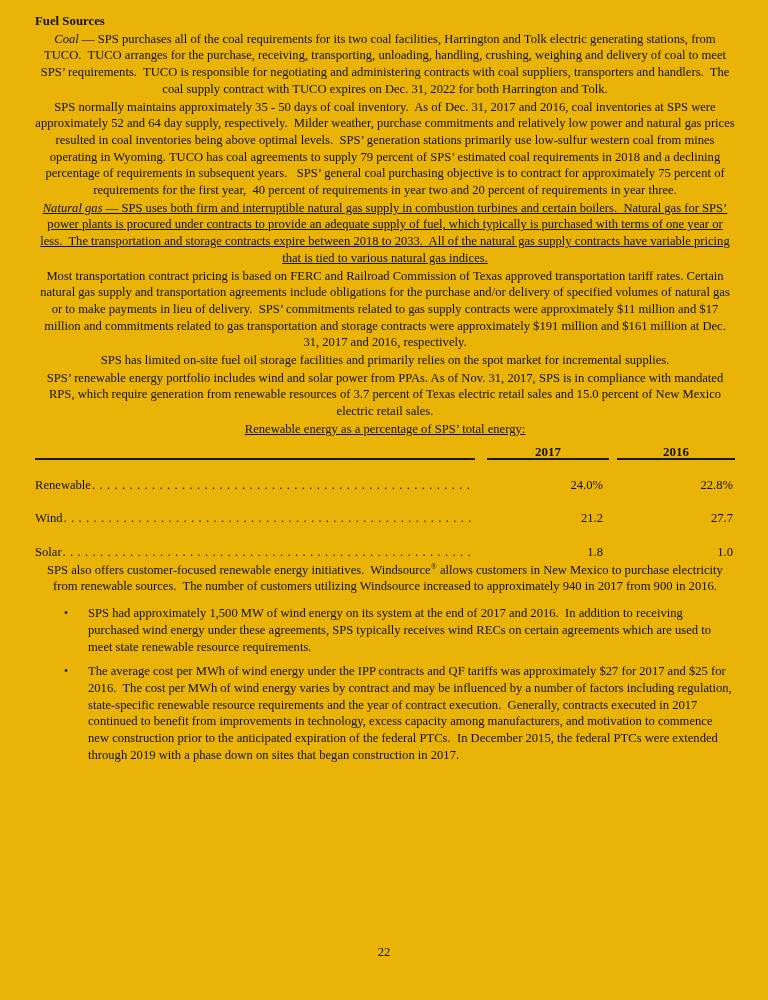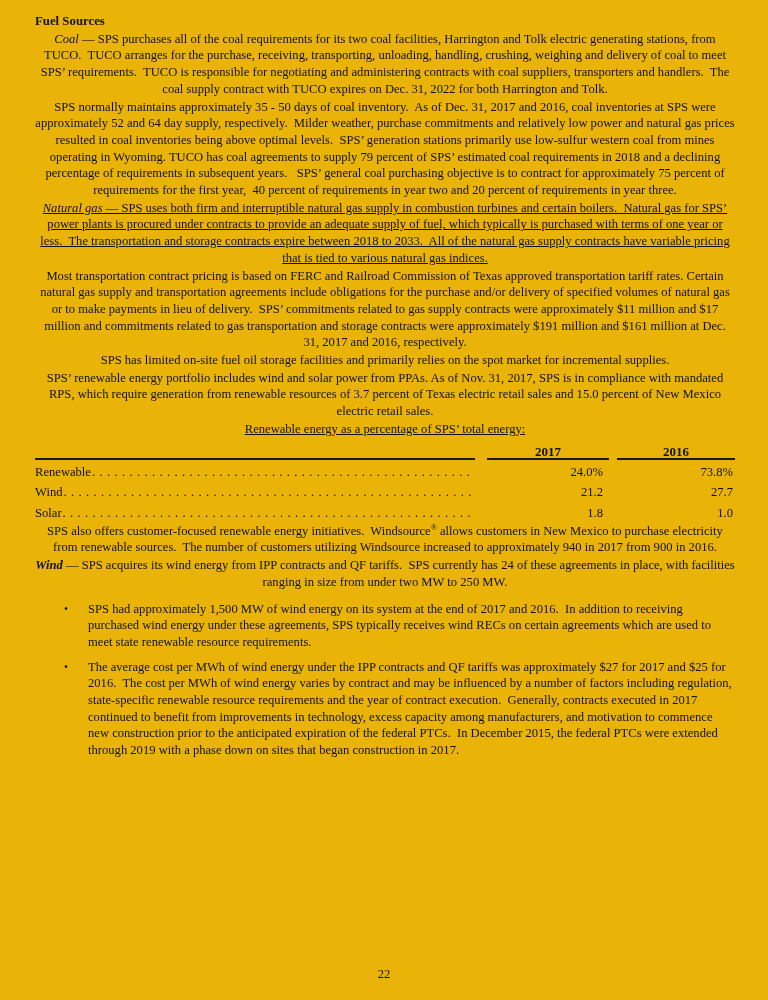--- a/index.html
+++ b/index.html
@@ -38,39 +38,39 @@
   .tlabel { flex: 1; display: flex; align-items: baseline; overflow: hidden; }
   .tcol1 { width: 122px; margin-left: 12px; text-align: right; padding-right: 6px; box-sizing: border-box; }
   .tcol2 { width: 118px; margin-left: 8px;  text-align: right; padding-right: 2px; box-sizing: border-box; }
   .thead .tlabel, .thead .tcol1, .thead .tcol2 { border-bottom: 2px solid #1a1a1a; }
   .thead { align-items: flex-end; height: 17px; }
   .thead .tcol1, .thead .tcol2 {
     text-align: center; font-weight: bold; font-size: 13px; line-height: 13px;
     padding-right: 0;
   }
   .thead .tlabel { height: 100%; }
-  .drow { margin-top: 4px; }
+  .drow { margin-top: 17px; }
   .drow:first-of-type { margin-top: 6px; }
   .dots { flex: 1; overflow: hidden; white-space: nowrap; padding-left: 1px; letter-spacing: 0.6px; }
 
   
   ul.bullets { margin: 10px 0 0 0; padding: 0 0 0 53px; list-style: none; }
   ul.bullets li { position: relative; margin: 0; }
   ul.bullets li + li { margin-top: 8px; }
   ul.bullets li::before {
     content: "\2022";
     position: absolute;
     left: -24px;
     top: 0;
     font-size: 11.5px;
   }
 
   .footer-page {
     position: absolute;
-    top: 966px;
+    top: 944px;
     left: 0;
     right: 0;
     text-align: center;
   }
 </style>
 </head>
 <body>
 
 <div class="page">
 
@@ -96,21 +96,21 @@
       <div class="tlabel"></div>
       <div class="tcol1">2017</div>
       <div class="tcol2">2016</div>
     </div>
     <div class="trow drow">
       <div class="tlabel">
           <span>Renewable</span>
           <span class="dots">. . . . . . . . . . . . . . . . . . . . . . . . . . . . . . . . . . . . . . . . . . . . . . . . . . . . . . . . . . . . . . . . . . . . . . . . . . . . . . . . . . . . . . . . . . . . . . . . . . . . . . . . . . . . . . . . . . . . . . . . . . . . . . . . . . . . . . . . . . . . . . . . . . . . . . </span>
         </div>
       <div class="tcol1">24.0%</div>
-      <div class="tcol2">73.8%</div>
+      <div class="tcol2">22.8%</div>
     </div>
     <div class="trow drow">
       <div class="tlabel">
           <span>Wind</span>
           <span class="dots">. . . . . . . . . . . . . . . . . . . . . . . . . . . . . . . . . . . . . . . . . . . . . . . . . . . . . . . . . . . . . . . . . . . . . . . . . . . . . . . . . . . . . . . . . . . . . . . . . . . . . . . . . . . . . . . . . . . . . . . . . . . . . . . . . . . . . . . . . . . . . . . . . . . . . . </span>
         </div>
       <div class="tcol1">21.2</div>
       <div class="tcol2">27.7</div>
     </div>
     <div class="trow drow">
@@ -118,21 +118,20 @@
           <span>Solar</span>
           <span class="dots">. . . . . . . . . . . . . . . . . . . . . . . . . . . . . . . . . . . . . . . . . . . . . . . . . . . . . . . . . . . . . . . . . . . . . . . . . . . . . . . . . . . . . . . . . . . . . . . . . . . . . . . . . . . . . . . . . . . . . . . . . . . . . . . . . . . . . . . . . . . . . . . . . . . . . . </span>
         </div>
       <div class="tcol1">1.8</div>
       <div class="tcol2">1.0</div>
     </div>
   </div>
 
   <p class="para mt16"><span>SPS also offers customer-focused renewable energy initiatives.&nbsp; Windsource</span><sup class="reg">®</sup><span> allows customers in New Mexico to purchase electricity from renewable sources.&nbsp; The number of customers utilizing Windsource increased to approximately 940 in 2017 from 900 in 2016.</span></p>
 
-  <p class="para mt13"><span class="lead-bold-italic">Wind</span><span> — SPS acquires its wind energy from IPP contracts and QF tariffs.&nbsp; SPS currently has 24 of these agreements in place, with facilities ranging in size from under two MW to 250 MW.</span></p>
 
   <ul class="bullets">
     <li>SPS had approximately 1,500 MW of wind energy on its system at the end of 2017 and 2016.&nbsp; In addition to receiving purchased wind energy under these agreements, SPS typically receives wind RECs on certain agreements which are used to meet state renewable resource requirements.</li>
     <li>The average cost per MWh of wind energy under the IPP contracts and QF tariffs was approximately $27 for 2017 and $25 for 2016.&nbsp; The cost per MWh of wind energy varies by contract and may be influenced by a number of factors including regulation, state-specific renewable resource requirements and the year of contract execution.&nbsp; Generally, contracts executed in 2017 continued to benefit from improvements in technology, excess capacity among manufacturers, and motivation to commence new construction prior to the anticipated expiration of the federal PTCs.&nbsp; In December 2015, the federal PTCs were extended through 2019 with a phase down on sites that began construction in 2017.</li>
   </ul>
 
   <div class="footer-page">22</div>
 
 </div>
 

